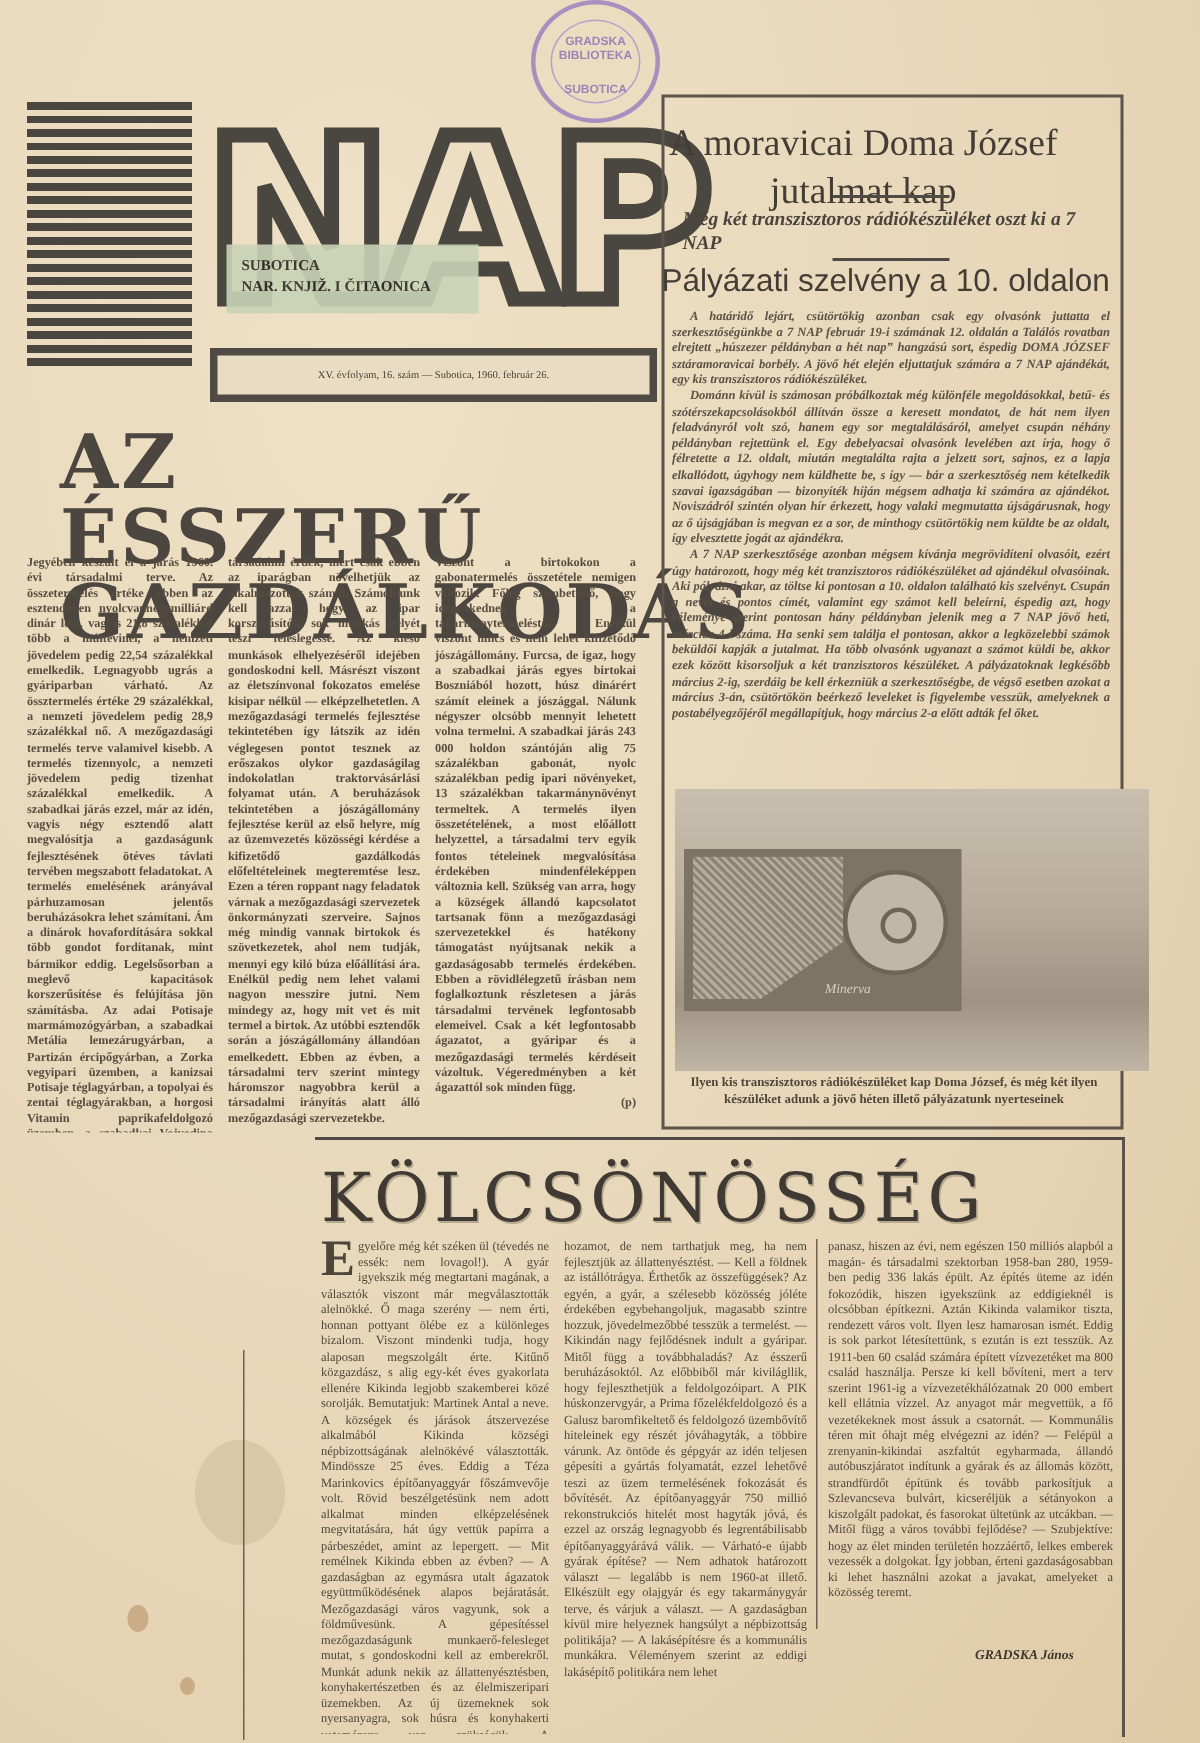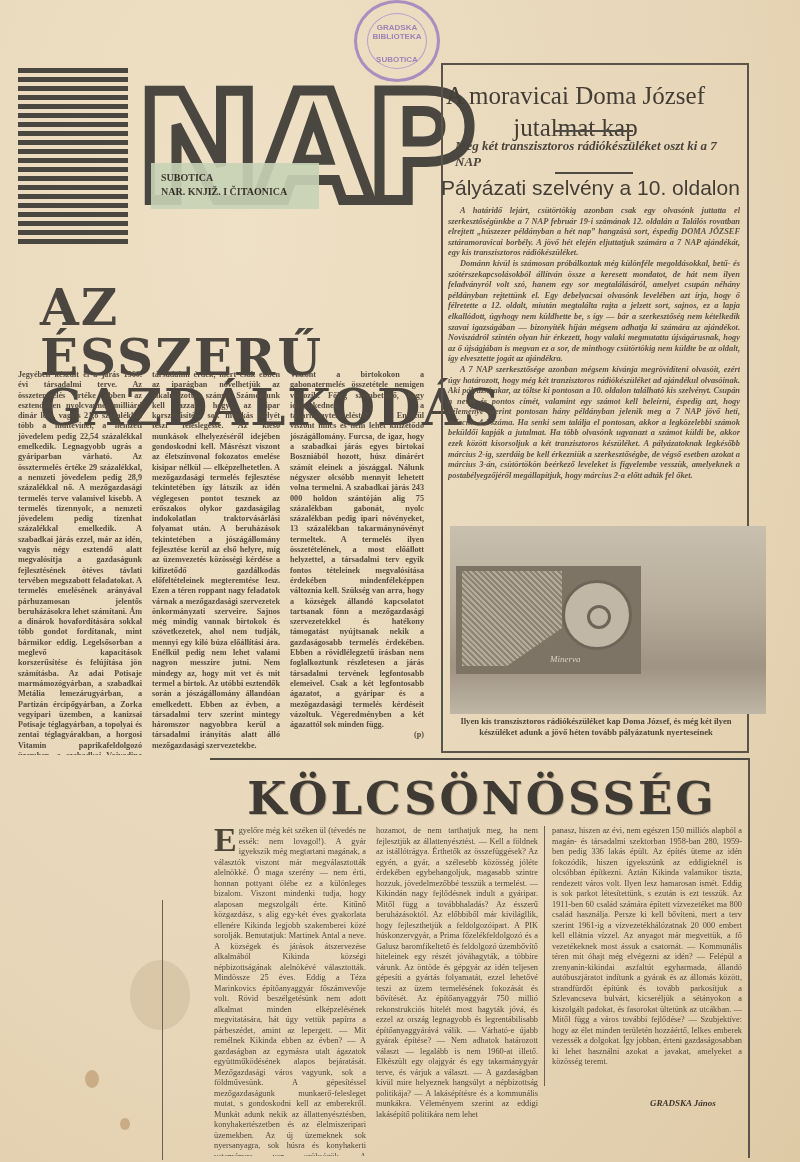--- a/index.html
+++ b/index.html
@@ -38,21 +38,21 @@
   .photo{left:450px;top:526px;width:316px;height:188px;background:
        linear-gradient(180deg,#c8bfae 0%,#b9ae9b 40%,#9f9483 75%,#c0b6a5 100%);}
   .radio-body{position:absolute;left:6px;top:40px;width:185px;height:108px;background:#7d7466;}
   .grill{position:absolute;left:12px;top:45px;width:100px;height:95px;background:repeating-linear-gradient(45deg,#b4ab9a 0 2px,#8e8474 2px 4px);clip-path:polygon(0 0,100% 0,100% 60%,45% 100%,0 100%);}
   .dial{position:absolute;left:112px;top:54px;width:64px;height:64px;border-radius:50%;background:#c0b7a6;border:3px solid #6e6558;}
   .dial:after{content:"";position:absolute;left:22px;top:22px;width:18px;height:18px;border-radius:50%;border:3px solid #6e6558;}
   .brand{position:absolute;left:100px;top:128px;color:#d8d0c0;font-style:italic;font-size:9px;}
   .caption{left:450px;top:716px;width:292px;text-align:center;font-size:8.6px;line-height:11px;font-weight:bold;color:#4f463b;}
   
   .kbox{left:210px;top:758px;width:540px;height:400px;border-top:2px solid #4f4a43;border-right:2px solid #5a544b;box-sizing:border-box;}
-  .ktitle{left:214px;top:772px;width:536px;text-align:center;font-family:"DejaVu Serif",serif;font-weight:bold;font-size:45px;letter-spacing:3px;color:#3f3a33;
+  .ktitle{left:214px;top:772px;width:536px;text-align:left;font-family:"DejaVu Serif",serif;font-weight:normal;font-size:45px;letter-spacing:3px;color:#3f3a33;
       text-shadow:1px 1px 0 #b7a98f;}
   .kcol{position:absolute;top:826px;font-size:8.3px;line-height:10.5px;text-align:justify;color:#4e463b;}
   .dropcap{float:left;font-size:34px;line-height:28px;margin-right:2px;font-weight:bold;}
   .sig{left:650px;top:1098px;font-size:9px;font-weight:bold;font-style:italic;color:#3e372d;}
   .vline{position:absolute;width:1px;background:#6a6153;}
   .stain{position:absolute;border-radius:50%;background:rgba(150,100,50,.35);}
   .leftcol-bot{left:18px;top:756px;width:180px;font-size:8.2px;line-height:10.3px;text-align:justify;font-weight:bold;color:#564c40;}
 </style>
 </head>
 <body>
@@ -69,20 +69,21 @@
   <span style="top:52px;">SUBOTICA</span>
 </div>
 
 <div class="abs mast">
   <div class="mast-seven"></div>
   <div class="mast-big" style="left:118px;font-size:150px;line-height:160px;">NAP</div>
   <div class="label">
     <div>SUBOTICA</div>
     <div>NAR. KNJIŽ. I ČITAONICA</div>
   </div>
+  <div class="mast-date">XV. évfolyam, 16. szám — Subotica, 1960. február 26.</div>
 </div>
 
 <div class="abs hl">
   <div>AZ ÉSSZERŰ</div>
   <div>GAZDÁLKODÁS</div>
 </div>
 
 <div class="abs cols3">
   <div class="col" style="left:0;width:124px;height:385px;overflow:hidden;">Jegyében készült el a járás 1960. évi társadalmi terve. Az összetermelés értéke ebben az esztendőben nyolcvannégymilliárd dinár lesz, vagyis 21,8 százalékkal több a múltévinél, a nemzeti jövedelem pedig 22,54 százalékkal emelkedik. Legnagyobb ugrás a gyáriparban várható. Az össztermelés értéke 29 százalékkal, a nemzeti jövedelem pedig 28,9 százalékkal nő. A mezőgazdasági termelés terve valamivel kisebb. A termelés tizennyolc, a nemzeti jövedelem pedig tizenhat százalékkal emelkedik. A szabadkai járás ezzel, már az idén, vagyis négy esztendő alatt megvalósítja a gazdaságunk fejlesztésének ötéves távlati tervében megszabott feladatokat. A termelés emelésének arányával párhuzamosan jelentős beruházásokra lehet számítani. Ám a dinárok hovafordítására sokkal több gondot fordítanak, mint bármikor eddig. Legelsősorban a meglevő kapacitások korszerűsítése és felújítása jön számításba. Az adai Potisaje marmámozógyárban, a szabadkai Metália lemezárugyárban, a Partizán ércipőgyárban, a Zorka vegyipari üzemben, a kanizsai Potisaje téglagyárban, a topolyai és zentai téglagyárakban, a horgosi Vitamin paprikafeldolgozó üzemben, a szabadkai Vojvodina konzervgyárban, a Március 8 harisnyagyárban lehet számítani jelentősebb befektetésekre. Ebben az esztendőben megkezdik építeni a zentai nyers cukorgyárat, hamarosan tehát a csantavéri cukorrépatermelő alaptól a köztelkedés fejlesztése érdekében a zentai Tisza-hid is. Az esztendő nagyjából próbatermelést is ... A kisipar két irányban fejlődik. Az egyik — a kisiparban sok bizonytalanság volt. Az önmaguk felé a vezető üzemeknek nem voltak tisztában a távlataikkal. Mindezeken gyáripart akartak ... és erre nem mindig volt reális lehetőség. A kisipar fejlesztése egyébként rendkívüli fontos</div>
   <div class="col" style="left:134px;width:128px;">társadalmi érdek, mert csak ebben az iparágban növelhetjük az alkalmazottak számát. Számolnunk kell azzal, hogy az ipar korszerűsítése sok munkás helyét teszi feleslegessé. Az kieső munkások elhelyezéséről idejében gondoskodni kell. Másrészt viszont az életszínvonal fokozatos emelése kisipar nélkül — elképzelhetetlen. A mezőgazdasági termelés fejlesztése tekintetében így látszik az idén véglegesen pontot tesznek az erőszakos olykor gazdaságilag indokolatlan traktorvásárlási folyamat után. A beruházások tekintetében a jószágállomány fejlesztése kerül az első helyre, míg az üzemvezetés közösségi kérdése a kifizetődő gazdálkodás előfeltételeinek megteremtése lesz. Ezen a téren roppant nagy feladatok várnak a mezőgazdasági szervezetek önkormányzati szerveire. Sajnos még mindig vannak birtokok és szövetkezetek, ahol nem tudják, mennyi egy kiló búza előállítási ára. Enélkül pedig nem lehet valami nagyon messzire jutni. Nem mindegy az, hogy mit vet és mit termel a birtok. Az utóbbi esztendők során a jószágállomány állandóan emelkedett. Ebben az évben, a társadalmi terv szerint mintegy háromszor nagyobbra kerül a társadalmi irányítás alatt álló mezőgazdasági szervezetekbe.</div>
@@ -103,21 +104,21 @@
   <p style="margin:0;text-indent:12px;">A határidő lejárt, csütörtökig azonban csak egy olvasónk juttatta el szerkesztőségünkbe a 7 NAP február 19-i számának 12. oldalán a Találós rovatban elrejtett „húszezer példányban a hét nap” hangzású sort, éspedig DOMA JÓZSEF sztáramoravicai borbély. A jövő hét elején eljuttatjuk számára a 7 NAP ajándékát, egy kis transzisztoros rádiókészüléket.</p>
   <p style="margin:0;text-indent:12px;">Dománn kívül is számosan próbálkoztak még különféle megoldásokkal, betű- és szótérszekapcsolásokból állítván össze a keresett mondatot, de hát nem ilyen feladványról volt szó, hanem egy sor megtalálásáról, amelyet csupán néhány példányban rejtettünk el. Egy debelyacsai olvasónk levelében azt írja, hogy ő félretette a 12. oldalt, miután megtalálta rajta a jelzett sort, sajnos, ez a lapja elkallódott, úgyhogy nem küldhette be, s így — bár a szerkesztőség nem kételkedik szavai igazságában — bizonyíték híján mégsem adhatja ki számára az ajándékot. Noviszádról szintén olyan hír érkezett, hogy valaki megmutatta újságárusnak, hogy az ő újságjában is megvan ez a sor, de minthogy csütörtökig nem küldte be az oldalt, így elvesztette jogát az ajándékra.</p>
   <p style="margin:0;text-indent:12px;">A 7 NAP szerkesztősége azonban mégsem kívánja megrövidíteni olvasóit, ezért úgy határozott, hogy még két tranzisztoros rádiókészüléket ad ajándékul olvasóinak. Aki pályázni akar, az töltse ki pontosan a 10. oldalon található kis szelvényt. Csupán a nevét és pontos címét, valamint egy számot kell beleírni, éspedig azt, hogy véleménye szerint pontosan hány példányban jelenik meg a 7 NAP jövő heti, március 4-i száma. Ha senki sem találja el pontosan, akkor a legközelebbi számok beküldői kapják a jutalmat. Ha több olvasónk ugyanazt a számot küldi be, akkor ezek között kisorsoljuk a két tranzisztoros készüléket. A pályázatoknak legkésőbb március 2-ig, szerdáig be kell érkezniük a szerkesztőségbe, de végső esetben azokat a március 3-án, csütörtökön beérkező leveleket is figyelembe vesszük, amelyeknek a postabélyegzőjéről megállapítjuk, hogy március 2-a előtt adták fel őket.</p>
 </div>
 <div class="abs photo">
   <div class="radio-body"></div>
   <div class="grill"></div>
   <div class="dial"></div>
   <div class="brand">Minerva</div>
 </div>
-<div class="abs caption">Ilyen kis transzisztoros rádiókészüléket kap Doma József, és még két ilyen készüléket adunk a jövő héten tovább pályázatunk nyerteseinek</div>
+<div class="abs caption">Ilyen kis transzisztoros rádiókészüléket kap Doma József, és még két ilyen készüléket adunk a jövő héten illető pályázatunk nyerteseinek</div>
 
 <div class="abs kbox"></div>
 <div class="abs ktitle">KÖLCSÖNÖSSÉG</div>
 <div class="kcol" style="left:214px;width:152px;height:330px;overflow:hidden;">
   <span class="dropcap">E</span><span>gyelőre még két széken ül (tévedés ne essék: nem lovagol!). A gyár igyekszik még megtartani magának, a választók viszont már megválasztották alelnökké. Ő maga szerény — nem érti, honnan pottyant ölébe ez a különleges bizalom. Viszont mindenki tudja, hogy alaposan megszolgált érte. Kitűnő közgazdász, s alig egy-két éves gyakorlata ellenére Kikinda legjobb szakemberei közé sorolják. Bemutatjuk: Martinek Antal a neve. A községek és járások átszervezése alkalmából Kikinda községi népbizottságának alelnökévé választották. Mindössze 25 éves. Eddig a Téza Marinkovics építőanyaggyár főszámvevője volt. Rövid beszélgetésünk nem adott alkalmat minden elképzelésének megvitatására, hát úgy vettük papírra a párbeszédet, amint az lepergett. — Mit remélnek Kikinda ebben az évben? — A gazdaságban az egymásra utalt ágazatok együttműködésének alapos bejáratását. Mezőgazdasági város vagyunk, sok a földművesünk. A gépesítéssel mezőgazdaságunk munkaerő-felesleget mutat, s gondoskodni kell az emberekről. Munkát adunk nekik az állattenyésztésben, konyhakertészetben és az élelmiszeripari üzemekben. Az új üzemeknek sok nyersanyagra, sok húsra és konyhakerti veteményre van szükségük. A földművelésben már elértük a magas</span>
 </div>
 <div class="kcol" style="left:376px;width:162px;height:330px;overflow:hidden;">hozamot, de nem tarthatjuk meg, ha nem fejlesztjük az állattenyésztést. — Kell a földnek az istállótrágya. Érthetők az összefüggések? Az egyén, a gyár, a szélesebb közösség jóléte érdekében egybehangoljuk, magasabb szintre hozzuk, jövedelmezőbbé tesszük a termelést. — Kikindán nagy fejlődésnek indult a gyáripar. Mitől függ a továbbhaladás? Az ésszerű beruházásoktól. Az előbbiből már kivilágllik, hogy fejleszthetjük a feldolgozóipart. A PIK húskonzervgyár, a Prima főzelékfeldolgozó és a Galusz baromfikeltető és feldolgozó üzembővítő hiteleinek egy részét jóváhagyták, a többire várunk. Az öntöde és gépgyár az idén teljesen gépesíti a gyártás folyamatát, ezzel lehetővé teszi az üzem termelésének fokozását és bővítését. Az építőanyaggyár 750 millió rekonstrukciós hitelét most hagyták jóvá, és ezzel az ország legnagyobb és legrentábilisabb építőanyaggyárává válik. — Várható-e újabb gyárak építése? — Nem adhatok határozott választ — legalább is nem 1960-at illető. Elkészült egy olajgyár és egy takarmánygyár terve, és várjuk a választ. — A gazdaságban kívül mire helyeznek hangsúlyt a népbizottság politikája? — A lakásépítésre és a kommunális munkákra. Véleményem szerint az eddigi lakásépítő politikára nem lehet</div>
 <div class="kcol" style="left:552px;width:190px;height:270px;overflow:hidden;">panasz, hiszen az évi, nem egészen 150 milliós alapból a magán- és társadalmi szektorban 1958-ban 280, 1959-ben pedig 336 lakás épült. Az építés üteme az idén fokozódik, hiszen igyekszünk az eddigieknél is olcsóbban építkezni. Aztán Kikinda valamikor tiszta, rendezett város volt. Ilyen lesz hamarosan ismét. Eddig is sok parkot létesítettünk, s ezután is ezt tesszük. Az 1911-ben 60 család számára épített vízvezetéket ma 800 család használja. Persze ki kell bővíteni, mert a terv szerint 1961-ig a vízvezetékhálózatnak 20 000 embert kell ellátnia vízzel. Az anyagot már megvettük, a fő vezetékeknek most ássuk a csatornát. — Kommunális téren mit óhajt még elvégezni az idén? — Felépül a zrenyanin-kikindai aszfaltút egyharmada, állandó autóbuszjáratot indítunk a gyárak és az állomás között, strandfürdőt építünk és tovább parkosítjuk a Szlevancseva bulvárt, kicseréljük a sétányokon a kiszolgált padokat, és fasorokat ültetünk az utcákban. — Mitől függ a város további fejlődése? — Szubjektíve: hogy az élet minden területén hozzáértő, lelkes emberek vezessék a dolgokat. Így jobban, érteni gazdaságosabban ki lehet használni azokat a javakat, amelyeket a közösség teremt.</div>
 <div class="abs sig">GRADSKA János</div>
 

